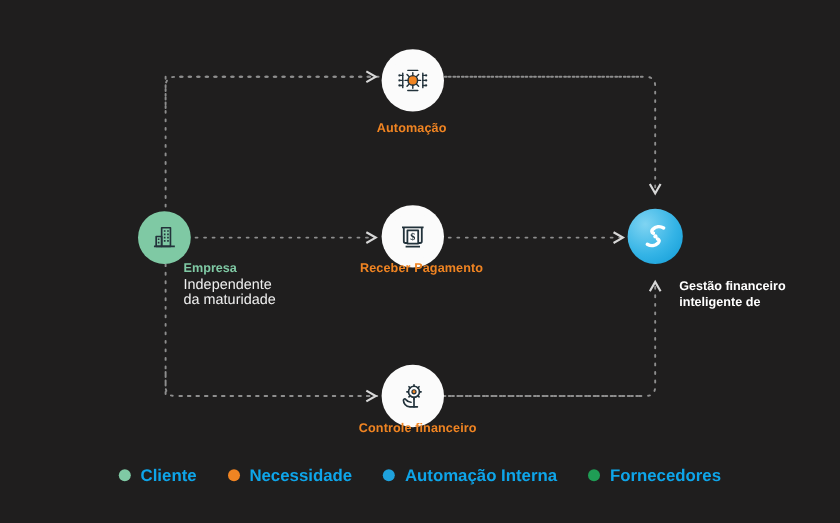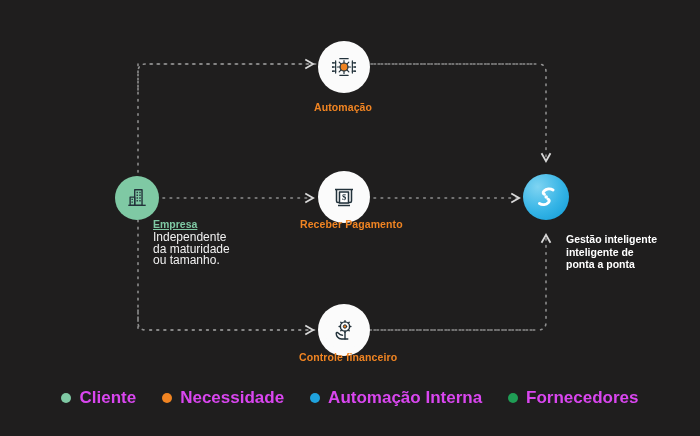--- a/index.html
+++ b/index.html
@@ -29,33 +29,33 @@
   .node-gestao  { left: 523px; top: 174px; width: 46px; height: 46px;
                   background: radial-gradient(circle at 32% 28%, #7fd4f2 0%, #35b4e6 55%, #0e9ad6 100%); }
 
   .lbl { position: absolute; color: #f08422; font-weight: bold;
          font-size: 10.5px; letter-spacing: .1px; white-space: nowrap; }
   .lbl-auto { left: 314px; top: 101px; }
   .lbl-pay  { left: 300px; top: 218px; }
   .lbl-ctrl { left: 299px; top: 351px; }
 
   .emp-title { position: absolute; left: 153px; top: 218px;
-               color: #7fc9a4; font-weight: bold; font-size: 10.5px; text-decoration: underline; }
+               color: #7fc9a4; font-weight: bold; font-size: 10.5px; }
   .emp-sub   { position: absolute; left: 153px; top: 232px;
                color: #f0f0f0; font-size: 12px; line-height: 11.5px;
                width: 110px; }
   .gestao-txt{ position: absolute; left: 566px; top: 233px;
                color: #ffffff; font-weight: bold; font-size: 10.5px;
                line-height: 12.5px; width: 120px; }
 
   #legend { position: absolute; left: 0; top: 388px; width: 700px;
             display: flex; justify-content: center; align-items: center; gap: 26px; }
   .leg-item { display: flex; align-items: center; gap: 8px; }
   .leg-dot { width: 10px; height: 10px; border-radius: 50%; flex: 0 0 auto; }
-  .leg-txt { color: #d946ef; font-weight: bold; font-size: 17px; white-space: nowrap; }
+  .leg-txt { color: #0ea5e9; font-weight: bold; font-size: 14px; white-space: nowrap; }
 </style>
 </head>
 <body>
 
 <div id="stage">
 
   <svg id="flow-svg" viewBox="0 0 700 436" xmlns="http://www.w3.org/2000/svg">
     <defs>
       <marker id="arw" viewBox="0 0 10 10" refX="7" refY="5" markerWidth="7" markerHeight="7" orient="auto-start-reverse">
         <path d="M1,1 L8,5 L1,9" fill="none" stroke="#d8d8d8" stroke-width="1.6"></path>
@@ -84,21 +84,20 @@
         <path d="M2.5 20h19"></path>
         <path d="M11.5 6h1.5M14.5 6h1.5M11.5 9h1.5M14.5 9h1.5M11.5 12h1.5M14.5 12h1.5M11.5 15h1.5M14.5 15h1.5"></path>
         <path d="M6 13.5h1.5M6 16.5h1.5"></path>
       </g>
     </svg>
   </div>
   <div class="emp-title">Empresa</div>
   <div class="emp-sub">
     <div>Independente</div>
     <div>da maturidade</div>
-    <div>ou tamanho.</div>
   </div>
 
   <div class="node node-white node-auto">
     <svg width="26" height="26" viewBox="0 0 28 28">
       <g fill="none" stroke="#22323b" stroke-width="1.3" stroke-linecap="round">
         <circle cx="14" cy="14" r="4.3" fill="#f08422" stroke="#22323b"></circle>
         <path d="M14 9.7V7M14 18.3V21M9.7 14H7M18.3 14H21"></path>
         <path d="M10.6 10.6 8.8 8.8M17.4 10.6 19.2 8.8M10.6 17.4 8.8 19.2M17.4 17.4 19.2 19.2"></path>
         <path d="M5 7.5v13M23 7.5v13"></path>
         <path d="M5 9.5H2.5M5 14H2.5M5 18.5H2.5M23 9.5h2.5M23 14h2.5M23 18.5h2.5"></path>
@@ -146,23 +145,22 @@
   <div class="node node-gestao">
     <svg width="30" height="30" viewBox="0 0 32 32">
       <g fill="none" stroke="#ffffff" stroke-width="3.1" stroke-linecap="round">
         <path d="M23.5 8.5c-3.2-1.9-7.2-1.3-9.6 1.1-1.4 1.4-1.1 3.1.5 3.6"></path>
         <path d="M9 23c3.2 1.9 7.2 1.3 9.6-1.1 1.4-1.4 1.1-3.1-.5-3.6"></path>
       </g>
       <circle cx="16.2" cy="16" r="1.9" fill="#ffffff"></circle>
     </svg>
   </div>
   <div class="gestao-txt">
-    <div>Gestão inteligente</div>
+    <div>Gestão financeiro</div>
     <div>inteligente de</div>
-    <div>ponta a ponta</div>
   </div>
 
   <div id="legend">
     <div class="leg-item">
       <span class="leg-dot" style="background:#7fc9a4"></span>
       <span class="leg-txt">Cliente</span>
     </div>
     <div class="leg-item">
       <span class="leg-dot" style="background:#f08422"></span>
       <span class="leg-txt">Necessidade</span>

